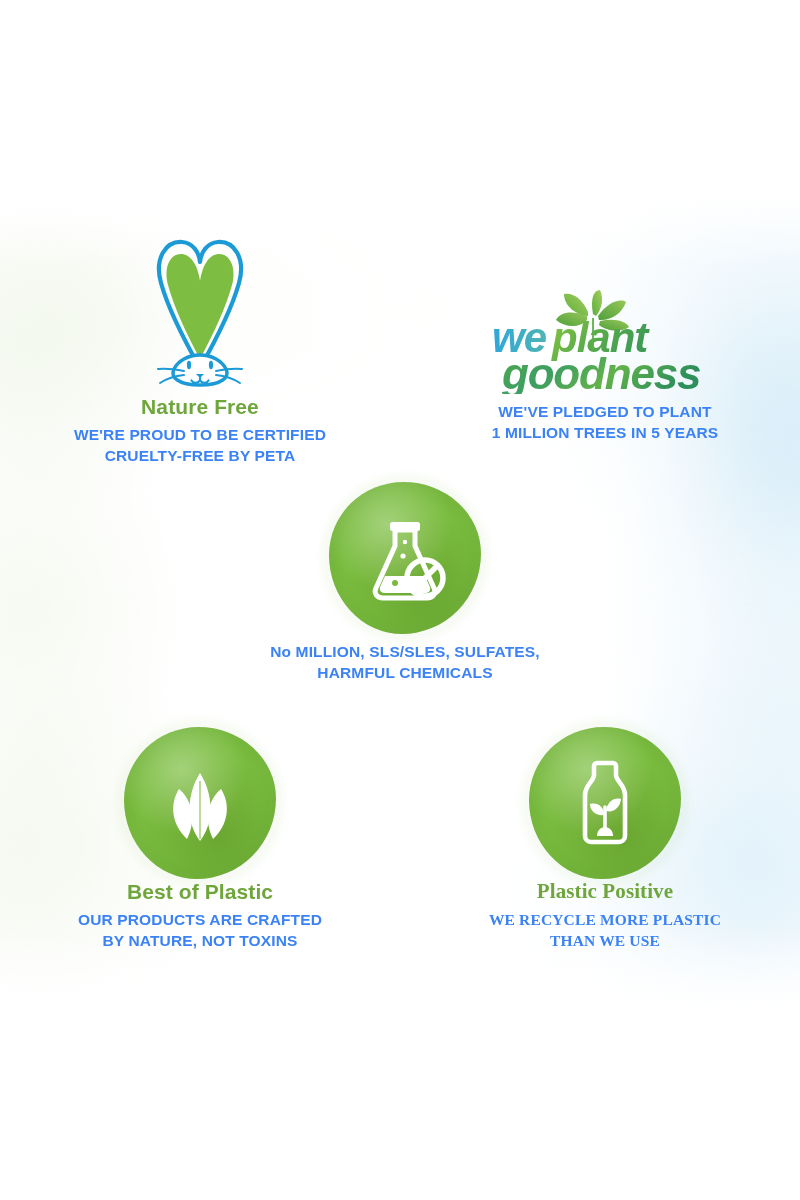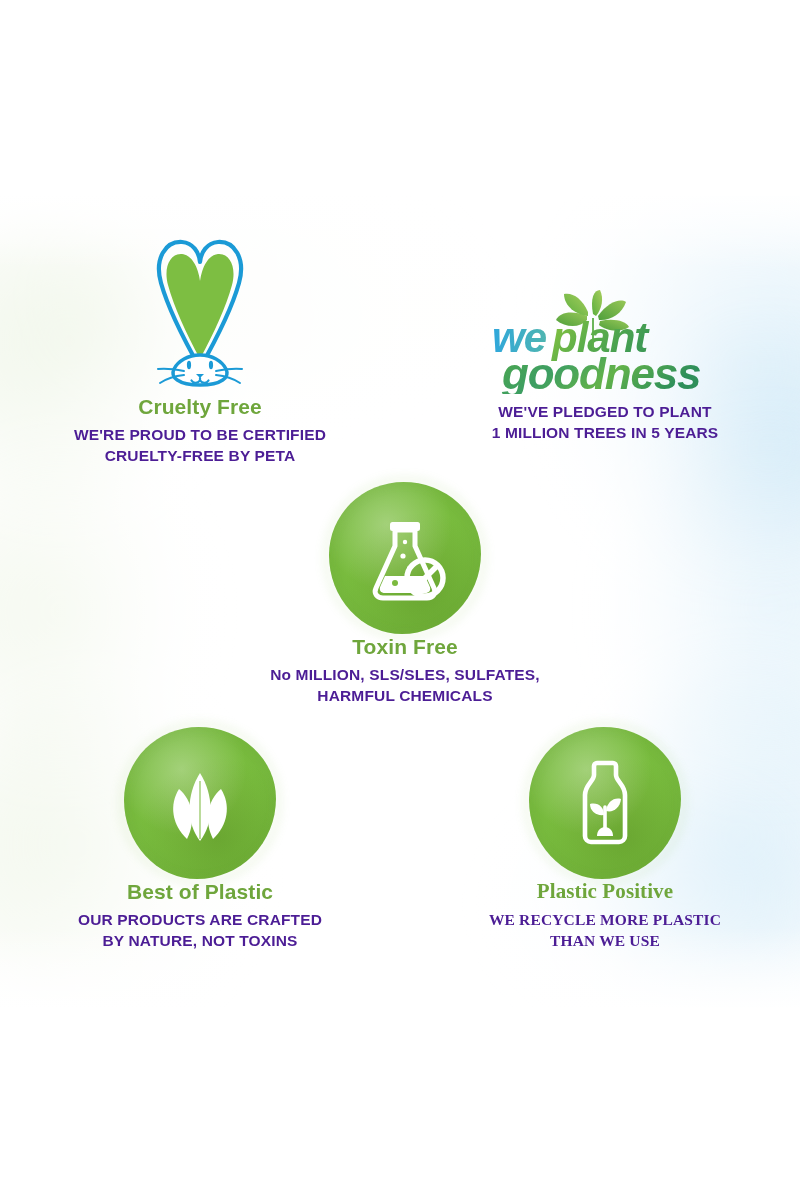--- a/index.html
+++ b/index.html
@@ -105,21 +105,21 @@
     font-size: 21px;
     font-weight: bold;
     color: #6FA63C;
     letter-spacing: 0.1px;
     margin: 0;
     line-height: 1.1;
   }
   .badge-desc {
     font-size: 15.5px;
     font-weight: bold;
-    color: #4c1d95;
+    color: #3b82f6;
     letter-spacing: 0.15px;
     line-height: 1.35;
     margin: 7px 0 0 0;
     text-transform: uppercase;
   }
   .badge-desc.mixed { text-transform: none; }
 
   
   #badge-cruelty-free { left: 10px;  top: 230px;  width: 380px; }
   #badge-we-plant     { left: 420px; top: 285px;  width: 370px; }
@@ -208,21 +208,21 @@
           <ellipse cx="55" cy="128" rx="2.1" ry="4.2" fill="#1B9AD6"></ellipse>
           <ellipse cx="77" cy="128" rx="2.1" ry="4.2" fill="#1B9AD6"></ellipse>
 
           <path d="M62 137 L70 137 L66 141 Z" fill="#1B9AD6"></path>
           <path d="M66 141 L66 143.5 M66 143.5 C 63 147 59 146 57.5 143.5 M66 143.5 C 69 147 73 146 74.5 143.5" fill="none" stroke="#1B9AD6" stroke-width="2.2" stroke-linecap="round"></path>
 
           <path d="M50 134 C 40 132 32 131 24 132 M50 138 C 40 139 32 142 26 146" fill="none" stroke="#1B9AD6" stroke-width="2" stroke-linecap="round"></path>
           <path d="M82 134 C 92 132 100 131 108 132 M82 138 C 92 139 100 142 106 146" fill="none" stroke="#1B9AD6" stroke-width="2" stroke-linecap="round"></path>
         </svg>
       </div>
-      <p class="badge-title">Cruelty Free</p>
+      <p class="badge-title">Nature Free</p>
       <p class="badge-desc">
         <span>WE'RE PROUD TO BE CERTIFIED</span><br>
         <span>CRUELTY-FREE BY PETA</span>
       </p>
     </div>
 
     <div class="badge" id="badge-we-plant">
       <div class="icon-holder logo">
         <div class="wpg">
           <svg width="230" height="104" viewBox="0 0 230 104" aria-hidden="true">
@@ -291,21 +291,20 @@
             <circle cx="46" cy="30" r="2.2" fill="#ffffff"></circle>
             <circle cx="44" cy="44" r="2.6" fill="#ffffff"></circle>
             <circle cx="50" cy="56" r="2" fill="#ffffff"></circle>
             <circle cx="36" cy="71" r="3" fill="#7CBA3F"></circle>
 
             <circle cx="66" cy="66" r="18" fill="none" stroke="#ffffff" stroke-width="5.5"></circle>
             <line x1="55" y1="77" x2="77" y2="55" stroke="#ffffff" stroke-width="5.5" stroke-linecap="round"></line>
           </svg>
         </div>
       </div>
-      <p class="badge-title">Toxin Free</p>
       <p class="badge-desc mixed">
         <span>No MILLION, SLS/SLES, SULFATES,</span><br>
         <span>HARMFUL CHEMICALS</span>
       </p>
     </div>
 
     <div class="badge" id="badge-best-nature">
       <div class="icon-holder">
         <div class="disc">
           <svg width="92" height="92" viewBox="0 0 92 92" aria-hidden="true">

